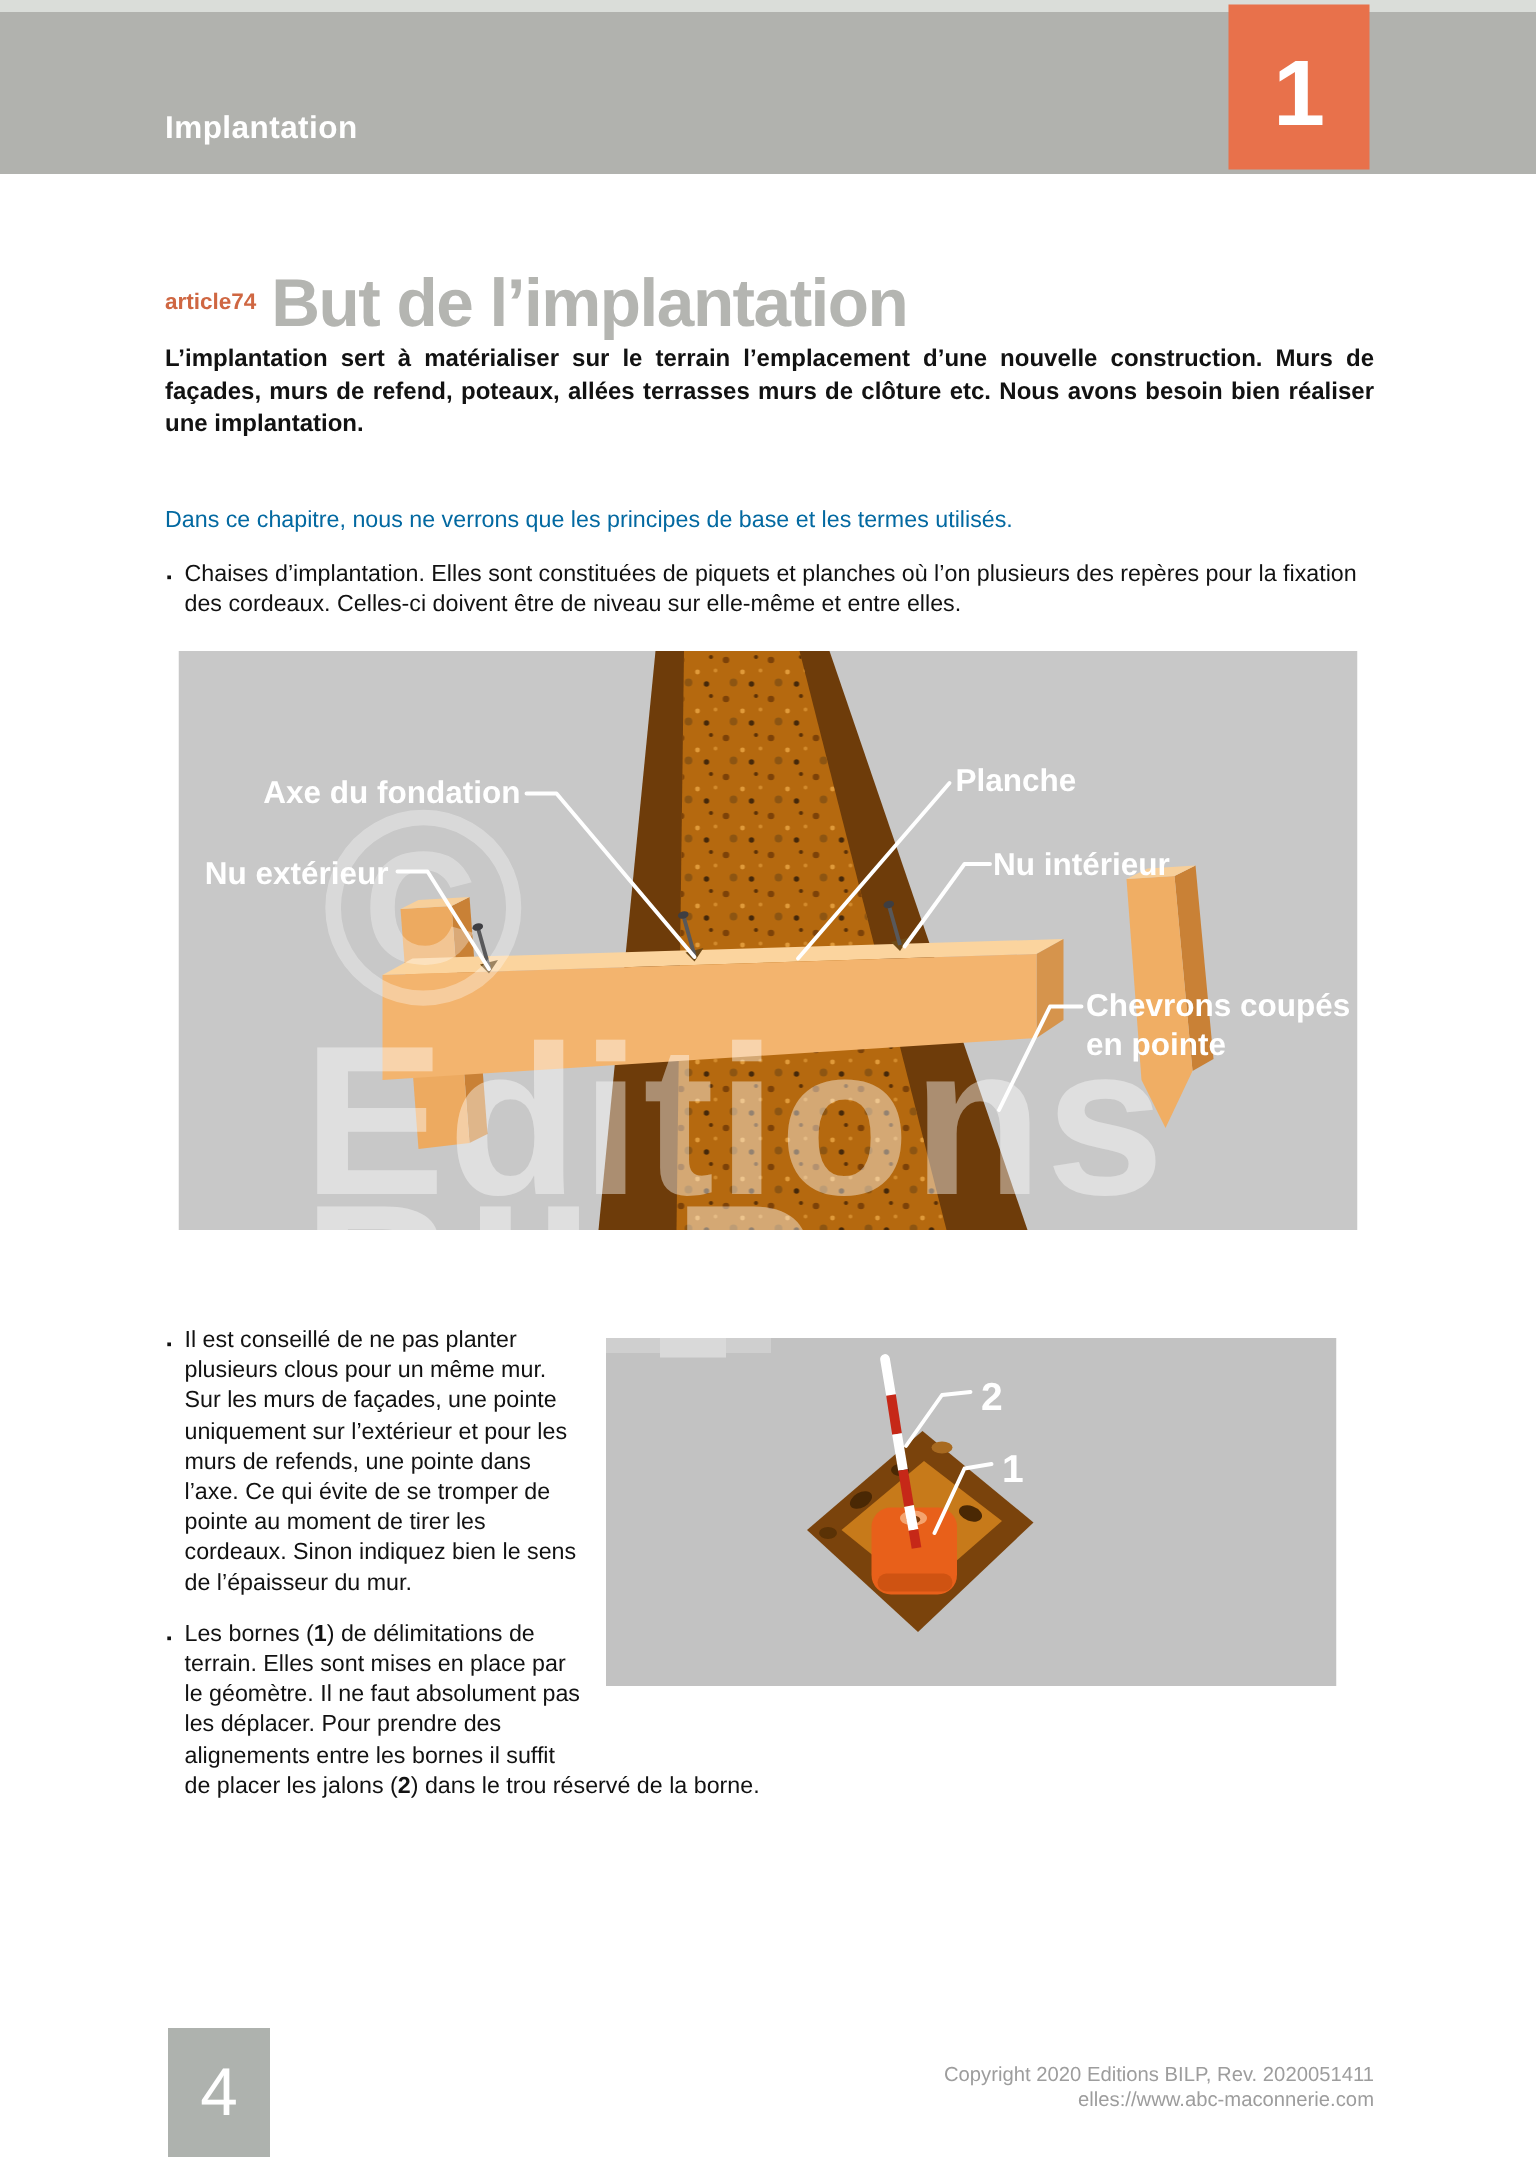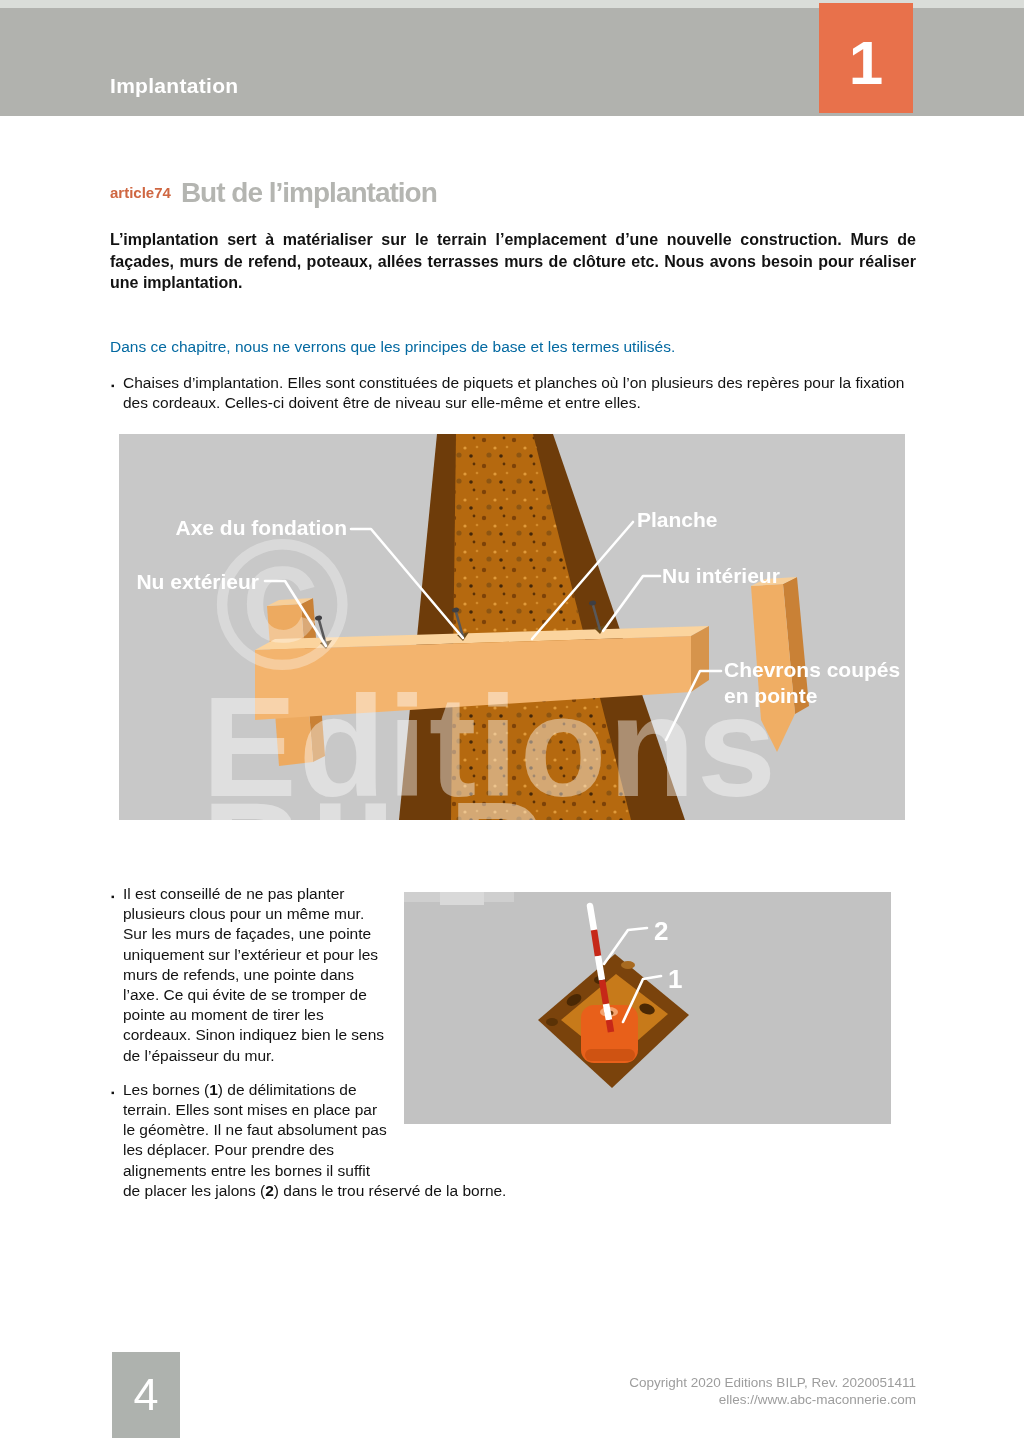--- a/index.html
+++ b/index.html
@@ -9,21 +9,21 @@
   
   .top-strip{position:absolute;top:0;left:0;width:100%;height:8px;background:#daddd9;}
   .chapter-header{position:absolute;top:8px;left:0;width:100%;height:108px;background:#b1b2ae;text-align:center;}
   .chapter-title{position:absolute;left:110px;top:66px;font-size:21px;font-weight:bold;color:#ffffff;letter-spacing:.3px;}
   .chapter-number-box{position:absolute;left:819px;top:-5px;width:94px;height:110px;background:#e8714b;display:flex;align-items:center;justify-content:center;}
   .chapter-number-box span{font-size:62px;font-weight:bold;color:#ffffff;margin-top:8px;}
 
   
   .title-row{position:absolute;left:110px;top:178px;display:flex;align-items:center;gap:10px;}
   .article-id{font-size:15px;font-weight:bold;color:#cf6742;}
-  .article-title{font-size:28px;font-weight:bold;color:#b4b5b1;letter-spacing:-1px;margin:0;line-height:1.05;}
+  .article-title{font-size:45px;font-weight:bold;color:#b4b5b1;letter-spacing:-1px;margin:0;line-height:1.05;}
 
   .intro-bold{position:absolute;left:110px;top:229px;width:806px;margin:0;font-size:16px;font-weight:bold;color:#121212;line-height:21.5px;text-align:justify;}
   .para{position:absolute;left:110px;top:337px;width:806px;margin:0;font-size:15.5px;color:#0369a1;line-height:20px;}
 
   .bullet{position:relative;padding-left:13px;font-size:15.5px;color:#121212;line-height:20.2px;}
   .bullet .marker{position:absolute;left:1px;top:3px;font-size:10px;color:#121212;}
   .bullet p{margin:0;}
   #bullet1{position:absolute;left:110px;top:373px;width:800px;}
 
   .fig1{position:absolute;left:119px;top:434px;width:786px;height:386px;margin:0;}
@@ -54,21 +54,21 @@
     <div class="chapter-number-box">
       <span>1</span>
     </div>
   </header>
 
   <div class="title-row">
     <span class="article-id">article74</span>
     <h1 class="article-title">But de l’implantation</h1>
   </div>
 
-  <p class="intro-bold">L’implantation sert à matérialiser sur le terrain l’emplacement d’une nouvelle construction. Murs de façades, murs de refend, poteaux, allées terrasses murs de clôture etc. Nous avons besoin pour réaliser une implantation.</p>
+  <p class="intro-bold">L’implantation sert à matérialiser sur le terrain l’emplacement d’une nouvelle construction. Murs de façades, murs de refend, poteaux, allées terrasses murs de clôture etc. Nous avons besoin bien réaliser une implantation.</p>
 
   <p class="para">Dans ce chapitre, nous ne verrons que les principes de base et les termes utilisés.</p>
 
   <div class="bullet" id="bullet1">
     <span class="marker">▪</span>
     <p>Chaises d’implantation. Elles sont constituées de piquets et planches où l’on plusieurs des repères pour la fixation des cordeaux. Celles-ci doivent être de niveau sur elle-même et entre elles.</p>
   </div>
 
   <figure class="fig1">
     <svg viewBox="0 0 786 386" preserveAspectRatio="none">

